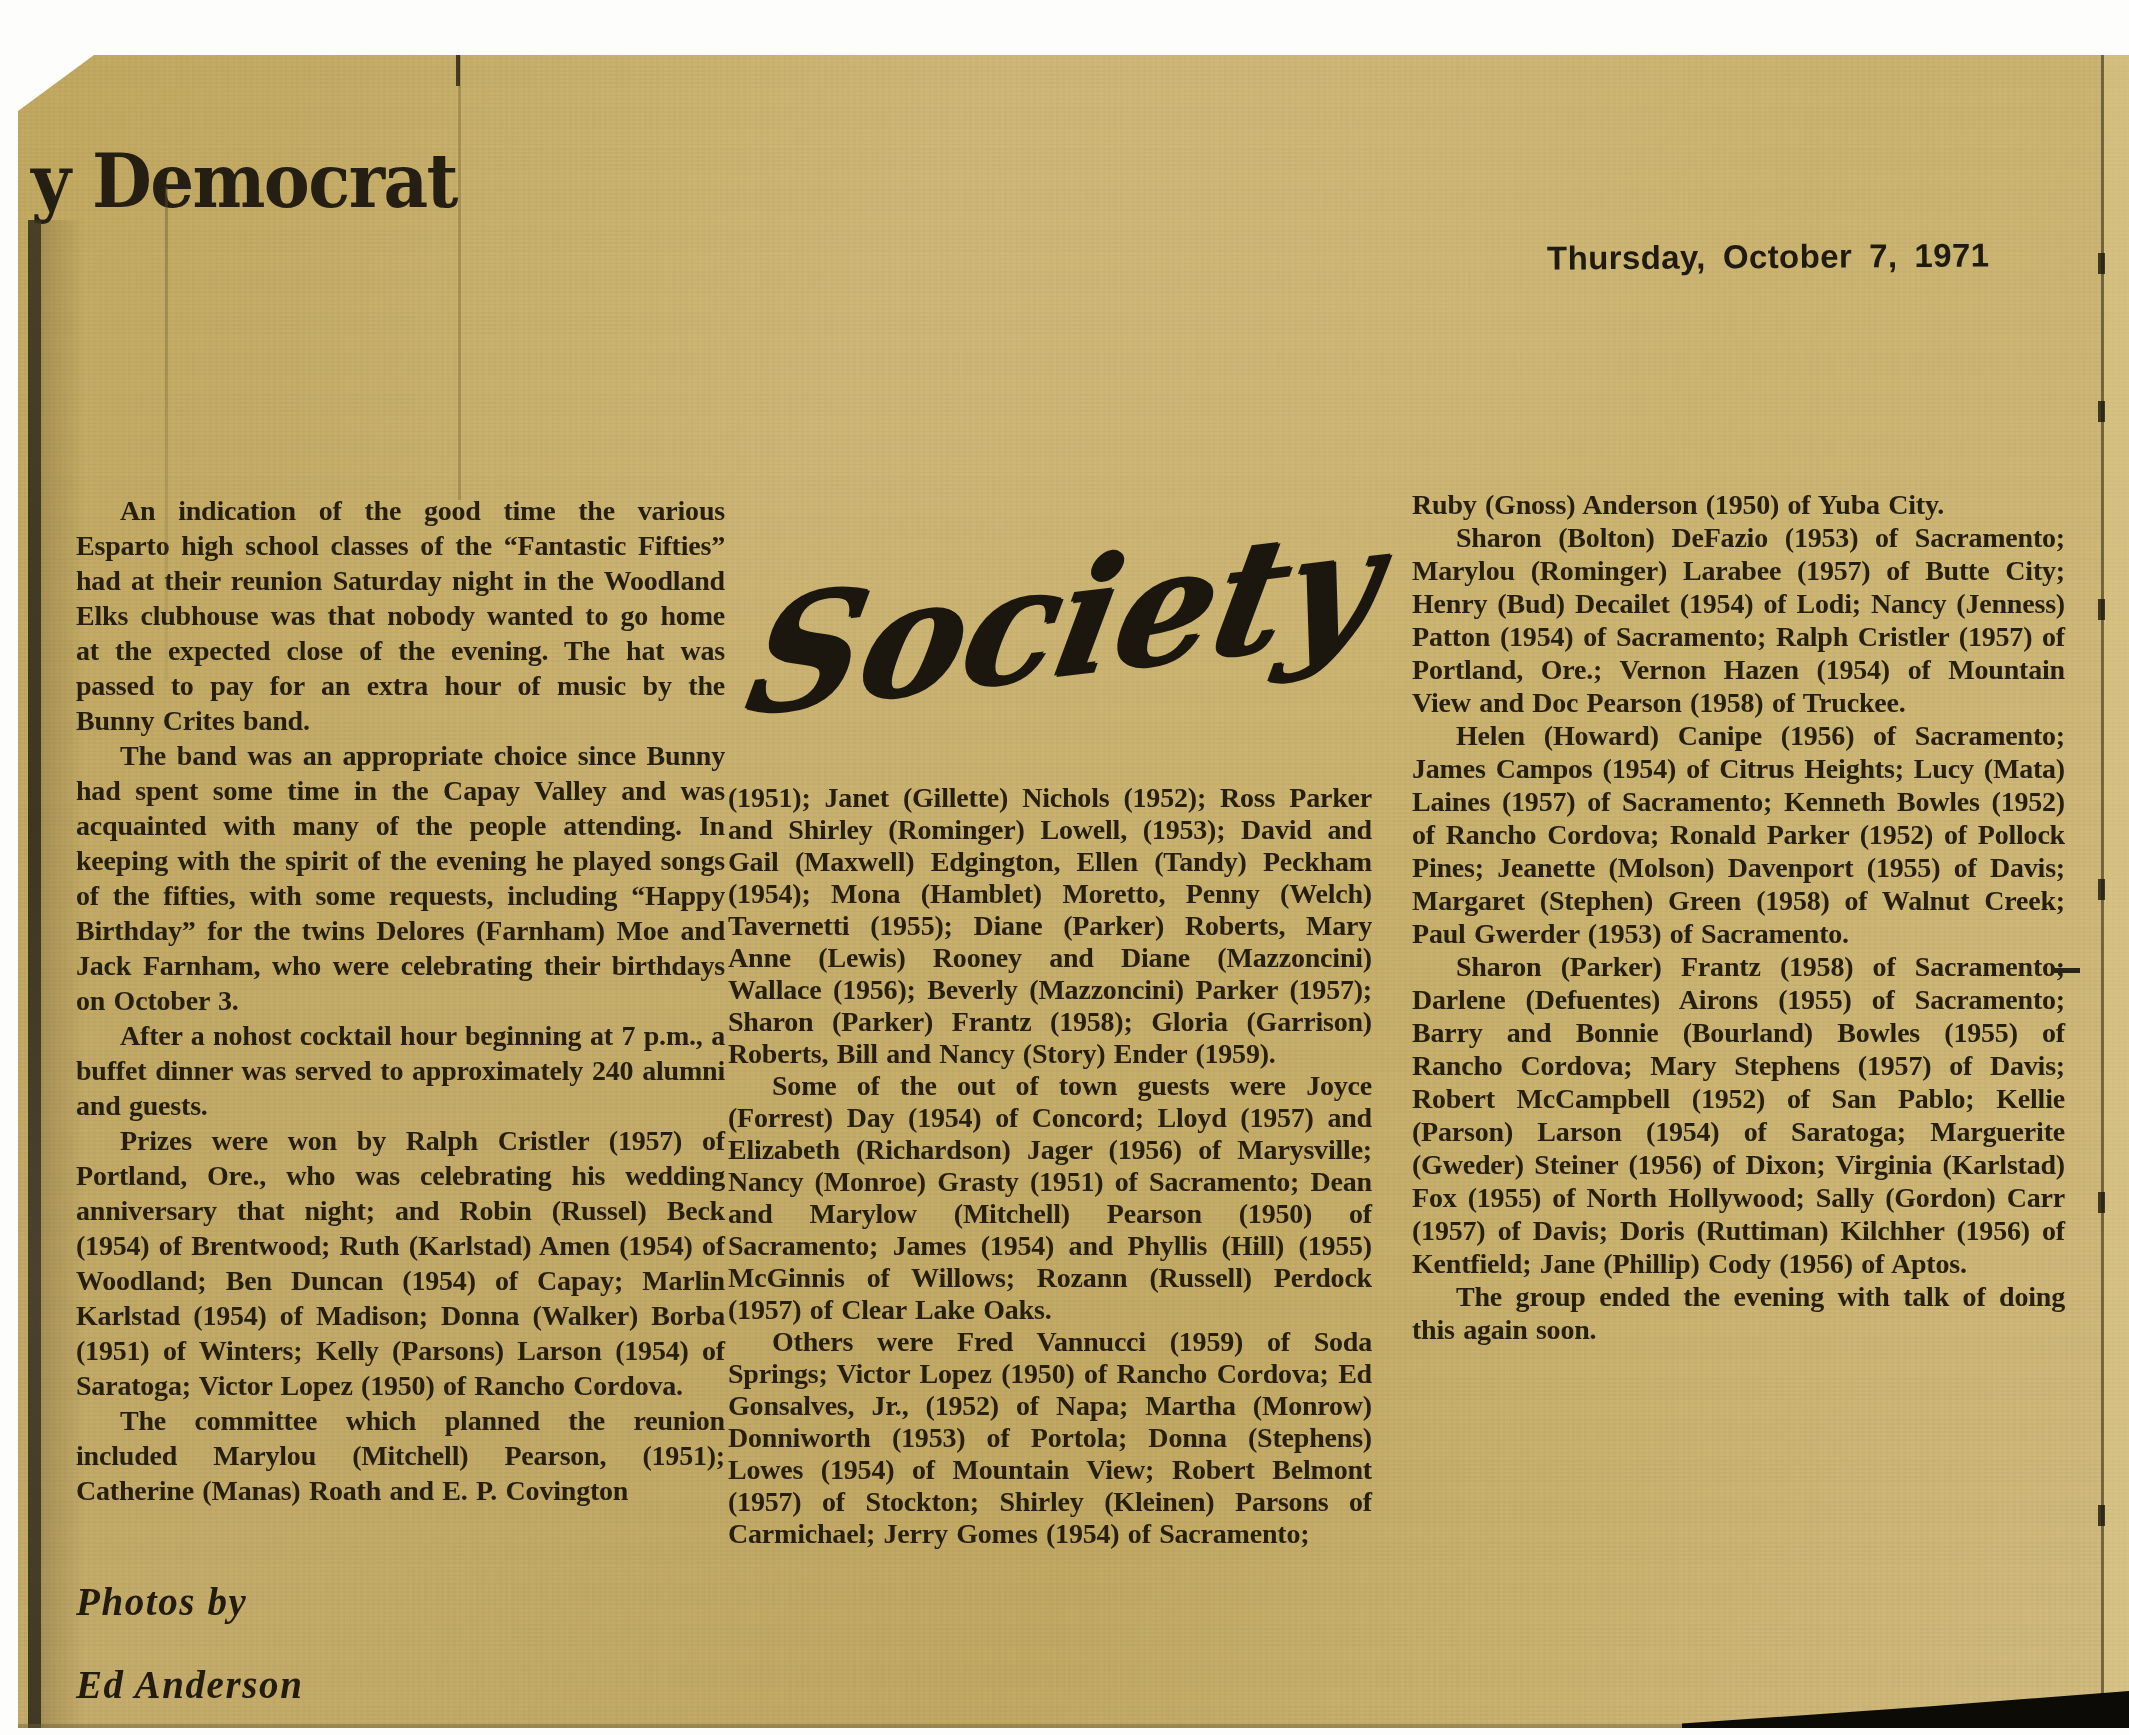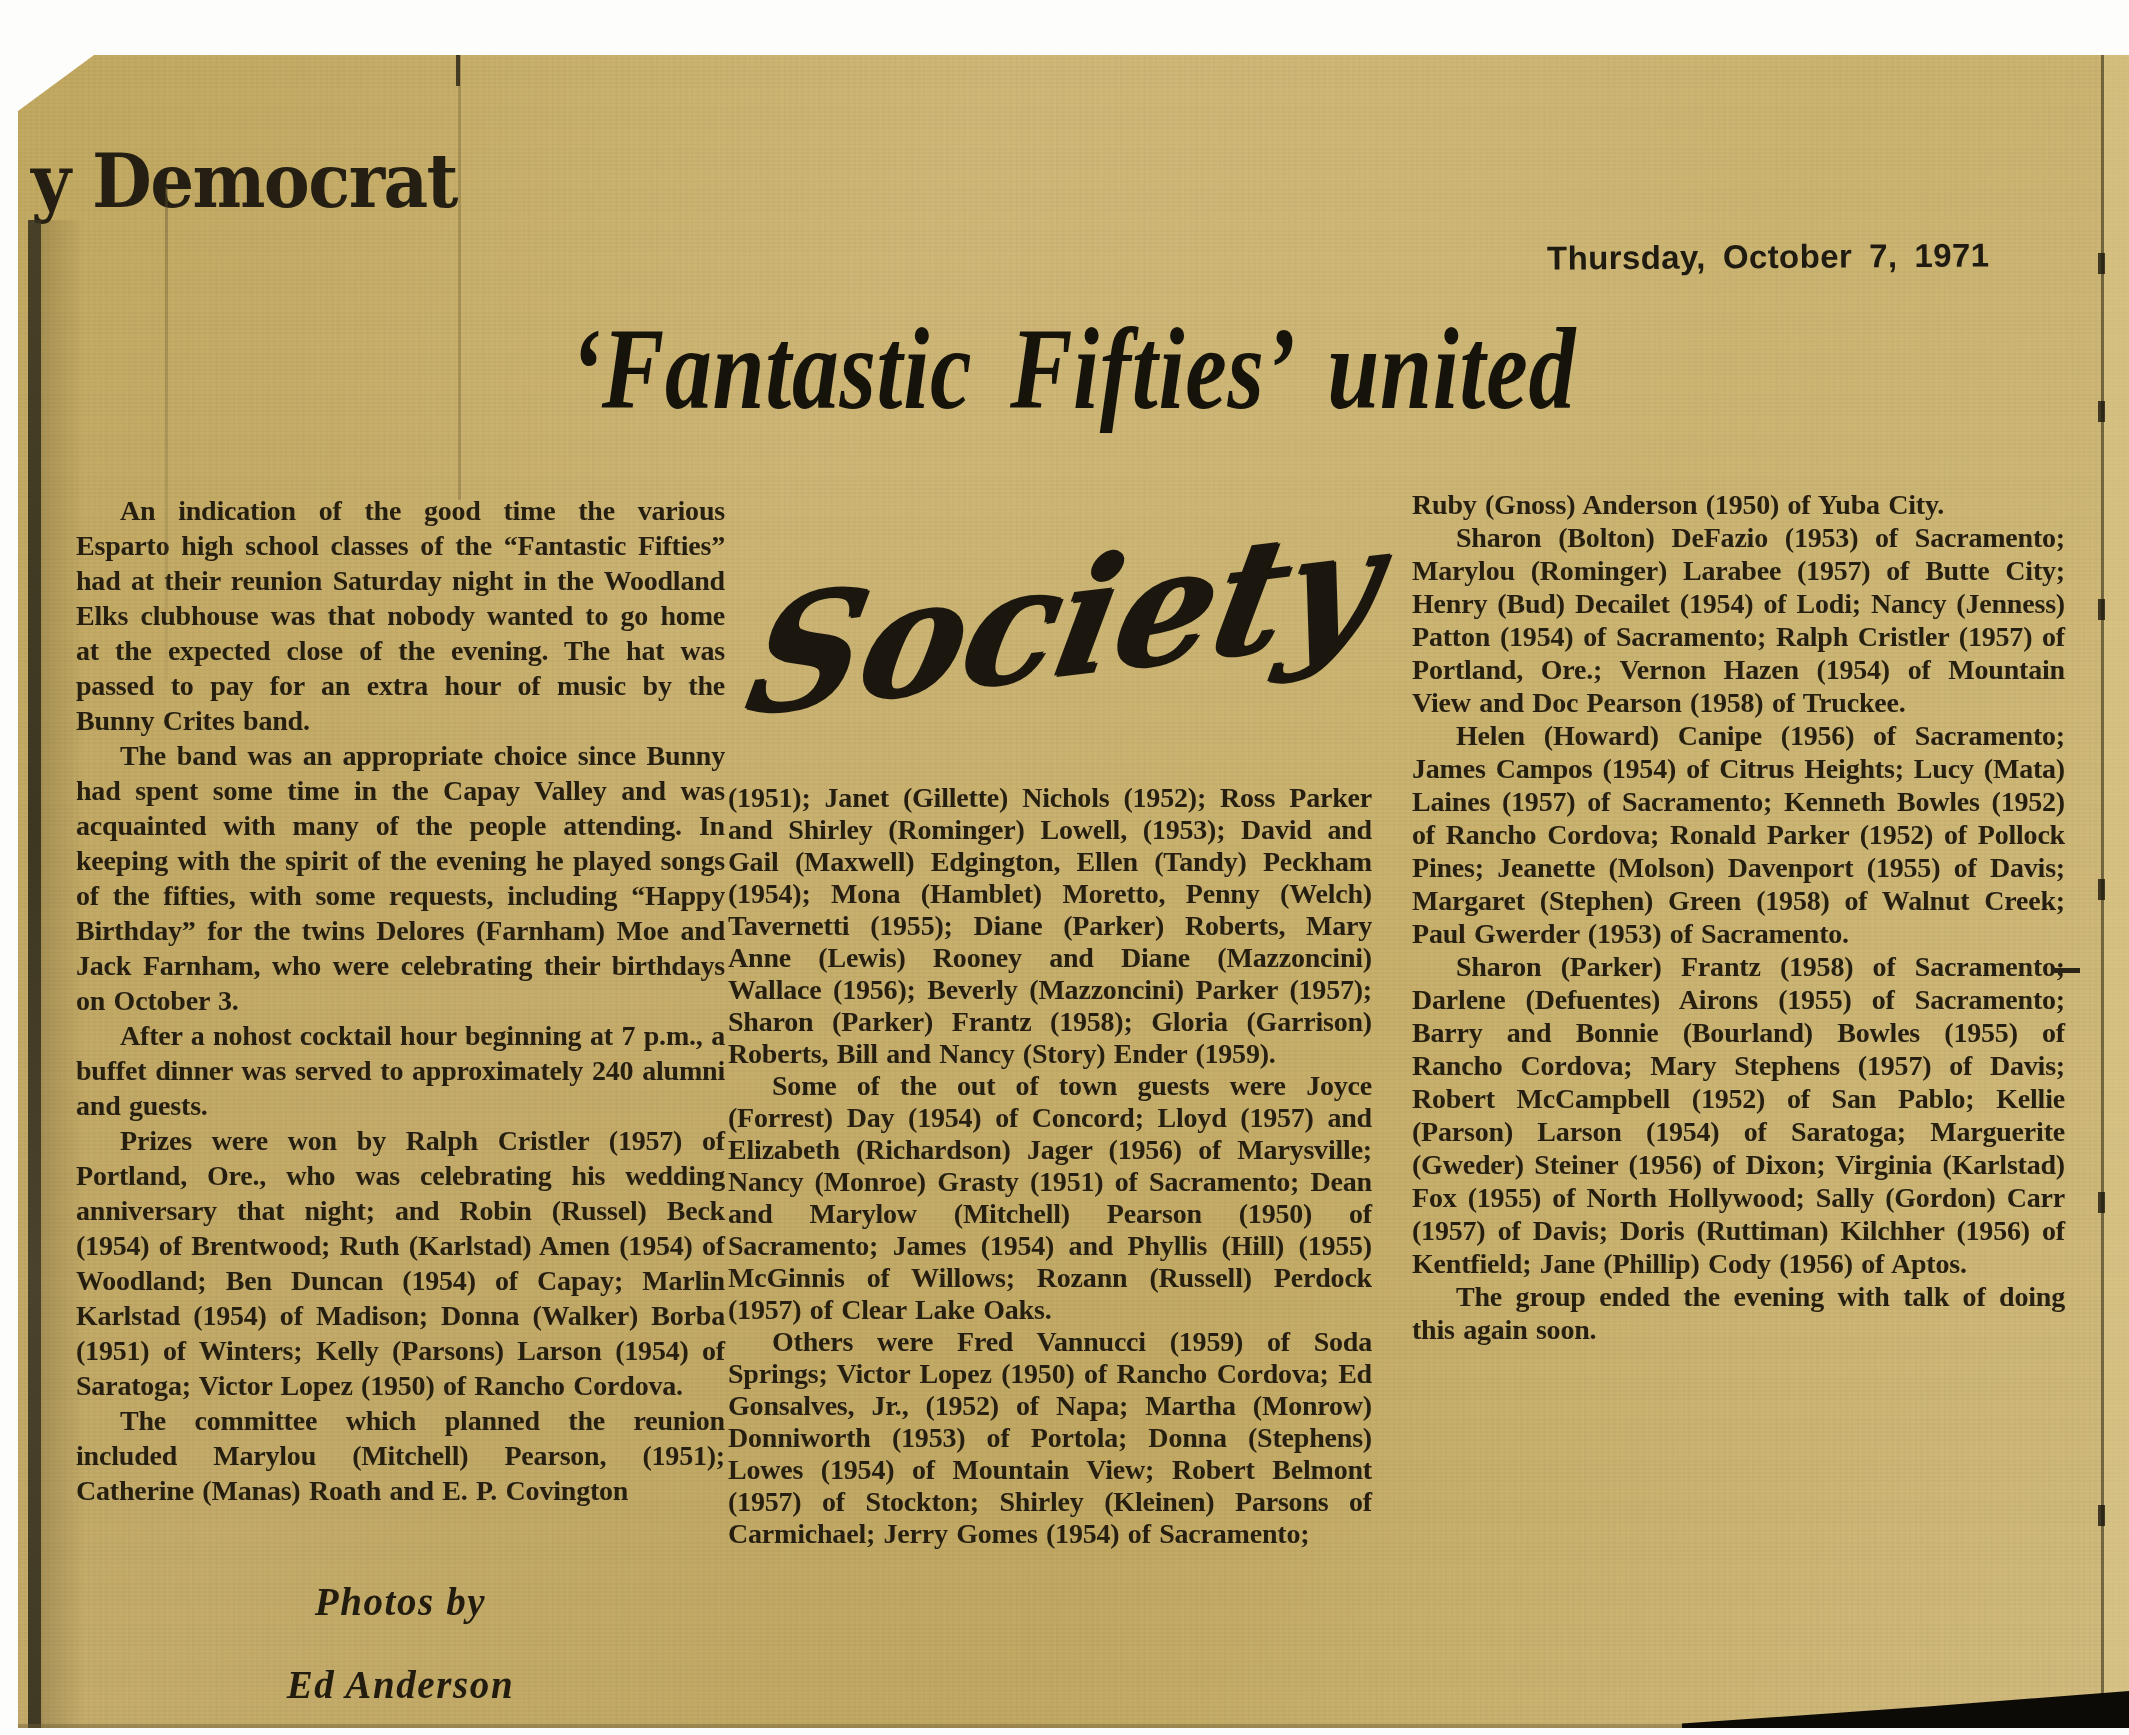--- a/index.html
+++ b/index.html
@@ -49,35 +49,34 @@
   .society span{font-family:"DejaVu Serif",serif;font-style:italic;font-weight:bold;font-size:155px;
     color:#1b170e;transform:rotate(-7deg) skewX(-18deg);text-shadow:2.5px 1.6px 0 #1b170e;white-space:nowrap;}
   
   .col{position:absolute;color:#261f10;font-family:"Liberation Serif",serif;font-weight:bold;
     font-size:28px;text-align:justify;letter-spacing:-0.2px;word-spacing:1.6px;}
   .col p{margin:0;text-indent:44px;}
   .col p.cont{text-indent:0;}
   .col1{left:58px;top:438px;width:649px;line-height:35px;}
   .col2{left:710px;top:727px;width:644px;line-height:32px;}
   .col3{left:1394px;top:433px;width:653px;line-height:33px;}
-  .credit{position:absolute;left:58px;top:1524px;width:649px;text-align:center;
+  .credit{position:absolute;left:58px;top:1524px;width:649px;
     font-family:"Liberation Serif",serif;font-style:italic;font-weight:bold;font-size:39px;
     letter-spacing:1.6px;color:#221c0e;}
   .credit .l2{margin-top:38px;}
 </style>
 </head>
 <body>
 
 <div class="stage">
   <div class="paper">
 
     <div class="masthead">y Democrat</div>
     <div class="dateline">Thursday, October 7, 1971</div>
 
-    <h1 class="headline"><span>‘Fantastic Fifties’ united</span></h1>
 
     <div class="society">
       <span>Society</span>
     </div>
 
     <div class="col col1">
         <p>An indication of the good time the various Esparto high school classes of the “Fantastic Fifties” had at their reunion Saturday night in the Woodland Elks clubhouse was that nobody wanted to go home at the expected close of the evening. The hat was passed to pay for an extra hour of music by the Bunny Crites band.</p>
         <p>The band was an appropriate choice since Bunny had spent some time in the Capay Valley and was acquainted with many of the people attending. In keeping with the spirit of the evening he played songs of the fifties, with some requests, including “Happy Birthday” for the twins Delores (Farnham) Moe and Jack Farnham, who were celebrating their birthdays on October 3.</p>
         <p>After a nohost cocktail hour beginning at 7 p.m., a buffet dinner was served to approximately 240 alumni and guests.</p>
         <p>Prizes were won by Ralph Cristler (1957) of Portland, Ore., who was celebrating his wedding anniversary that night; and Robin (Russel) Beck (1954) of Brentwood; Ruth (Karlstad) Amen (1954) of Woodland; Ben Duncan (1954) of Capay; Marlin Karlstad (1954) of Madison; Donna (Walker) Borba (1951) of Winters; Kelly (Parsons) Larson (1954) of Saratoga; Victor Lopez (1950) of Rancho Cordova.</p>

